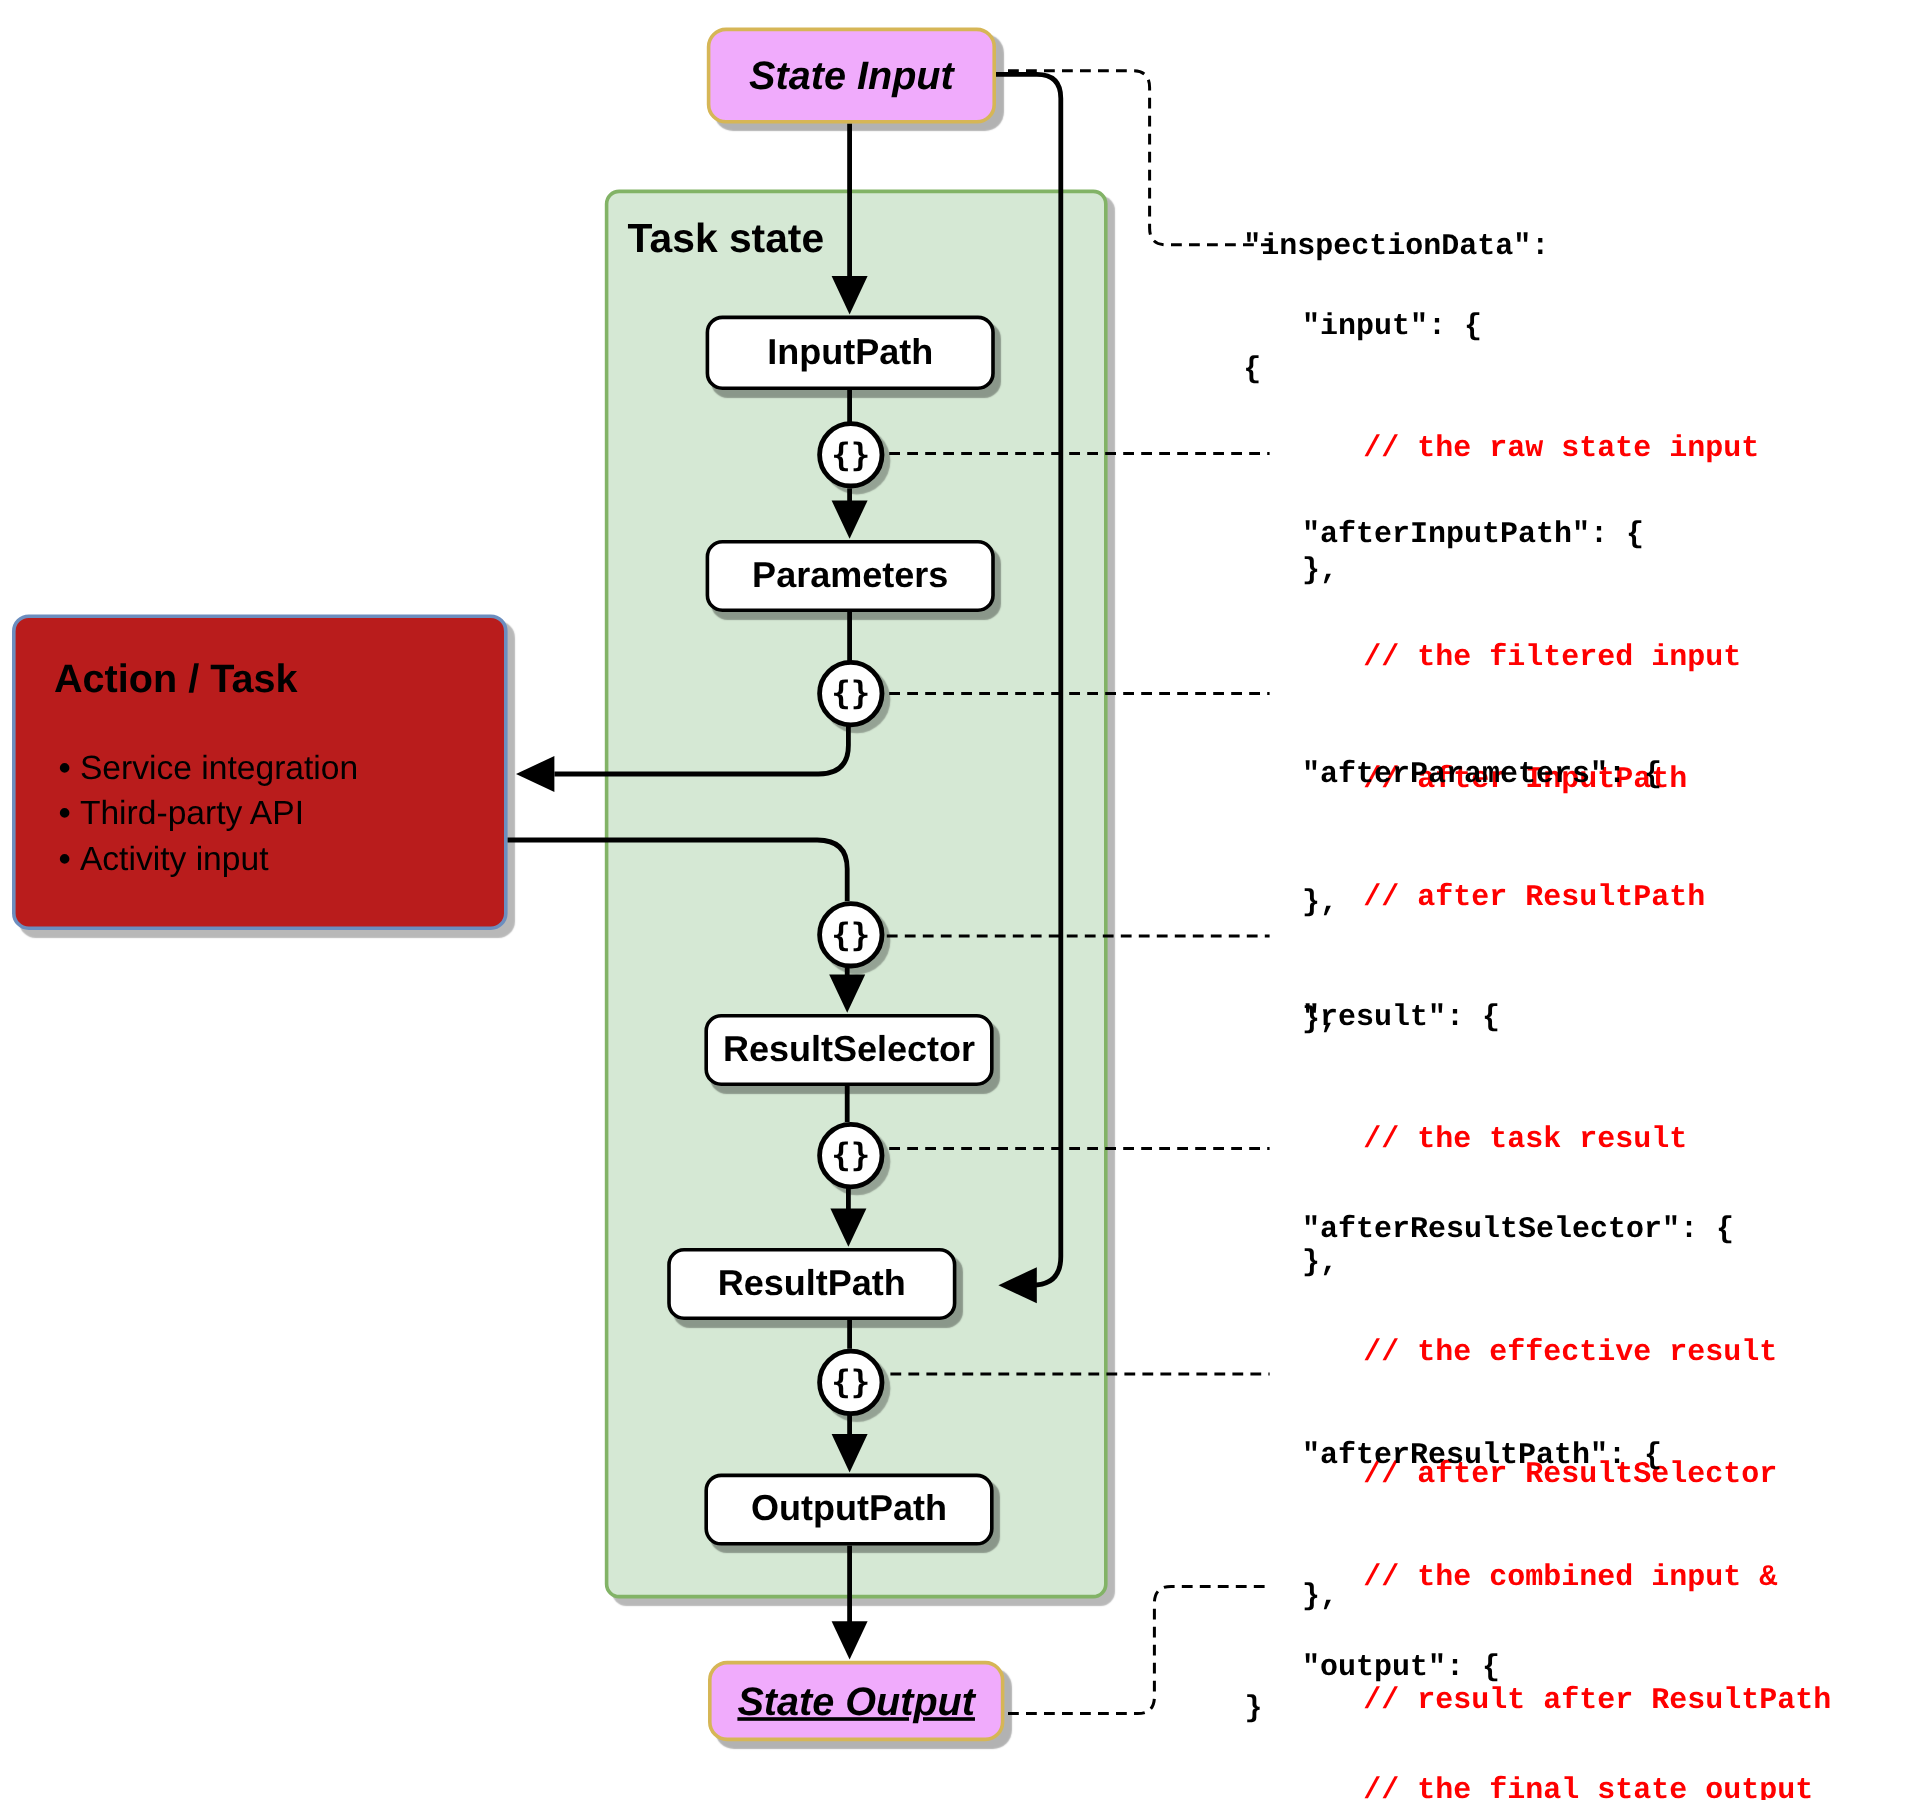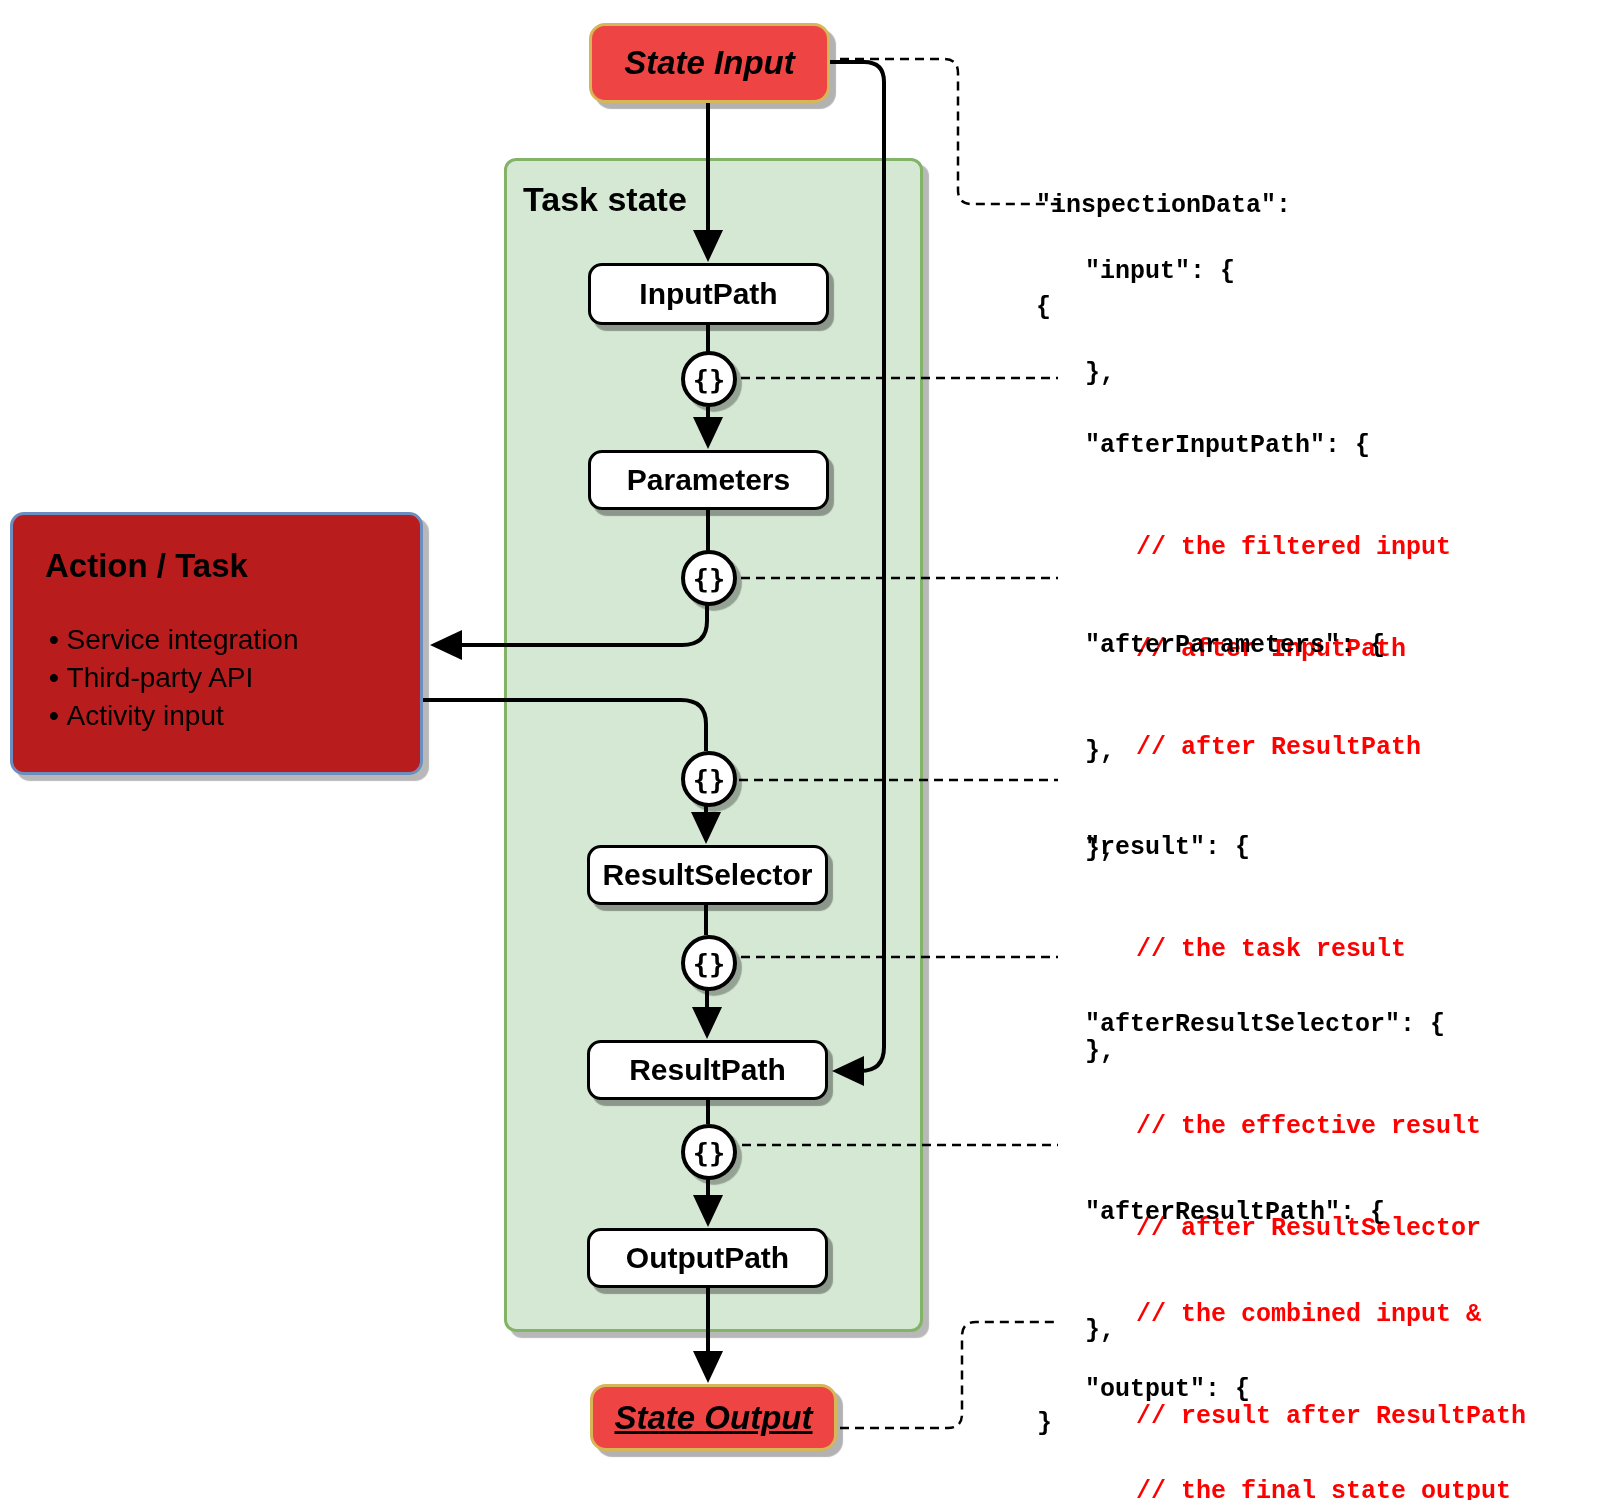--- a/index.html
+++ b/index.html
@@ -21,21 +21,21 @@
   
   .actionbox{left:10px;top:512px;width:413px;height:263px;
     background:#b91c1c;border:3px solid #6C8EBF;border-radius:14px;
     box-shadow:6px 6px 1px rgba(0,0,0,0.28);box-sizing:border-box;}
   .action-title{position:absolute;left:32px;top:32px;font-size:33px;font-weight:bold;}
   .action-list{position:absolute;left:36px;top:106px;margin:0;padding:0;list-style:none;}
   .action-list li{font-size:28px;line-height:38px;}
   .action-list li::before{content:"• ";font-weight:bold;}
 
   
-  .statebox{background:#ef4444;border:3px solid #D6B656;border-radius:16px;
+  .statebox{background:#f0abfc;border:3px solid #D6B656;border-radius:16px;
     box-shadow:6px 6px 1px rgba(0,0,0,0.30);box-sizing:border-box;
     display:flex;align-items:center;justify-content:center;
     font-size:33px;font-weight:bold;font-style:italic;}
   .state-input{left:589px;top:23px;width:241px;height:80px;}
   .state-output{left:590px;top:1384px;width:247px;height:67px;text-decoration:underline;}
 
   
   .node{background:#ffffff;border:3px solid #000;border-radius:14px;
     box-shadow:5px 6px 1px rgba(0,0,0,0.35);box-sizing:border-box;
     display:flex;align-items:center;justify-content:center;
@@ -118,36 +118,37 @@
     <path d="M840 1428 H948 Q962 1428 962 1414 V1336 Q962 1322 976 1322 H1058"></path>
   </g>
 </svg>
 
 <div class="abs layer-front statebox state-input">State Input</div>
 <div class="abs layer-front statebox state-output">State Output</div>
 
 <div class="abs layer-front node" style="left:588px;top:263px;height:62px;">InputPath</div>
 <div class="abs layer-front node" style="left:588px;top:450px;height:60px;">Parameters</div>
 <div class="abs layer-front node" style="left:587px;top:845px;height:60px;">ResultSelector</div>
-<div class="abs layer-front node" style="left:587px;top:1040px;height:60px;">ResultPath</div>
+<div class="abs layer-front node" style="left:556px;top:1040px;height:60px;">ResultPath</div>
 <div class="abs layer-front node" style="left:587px;top:1228px;height:60px;">OutputPath</div>
 
 <div class="abs layer-front circle" style="top:351px;">{}</div>
 <div class="abs layer-front circle" style="top:550px;">{}</div>
 <div class="abs layer-front circle" style="top:751px;">{}</div>
 <div class="abs layer-front circle" style="top:935px;">{}</div>
 <div class="abs layer-front circle" style="top:1124px;">{}</div>
 
 <div class="abs layer-front code code-head">
   <div>"inspectionData":</div>
   <div>{</div>
 </div>
 
 <div class="abs layer-front code sec0">
   <div>"input": {</div>
+  <div class="cmt">// the raw state input</div>
   <div>},</div>
 </div>
 
 <div class="abs layer-front code sec1">
   <div>"afterInputPath": {</div>
   <div class="cmt">// the filtered input</div>
   <div class="cmt">// after InputPath</div>
   <div>},</div>
 </div>
 

